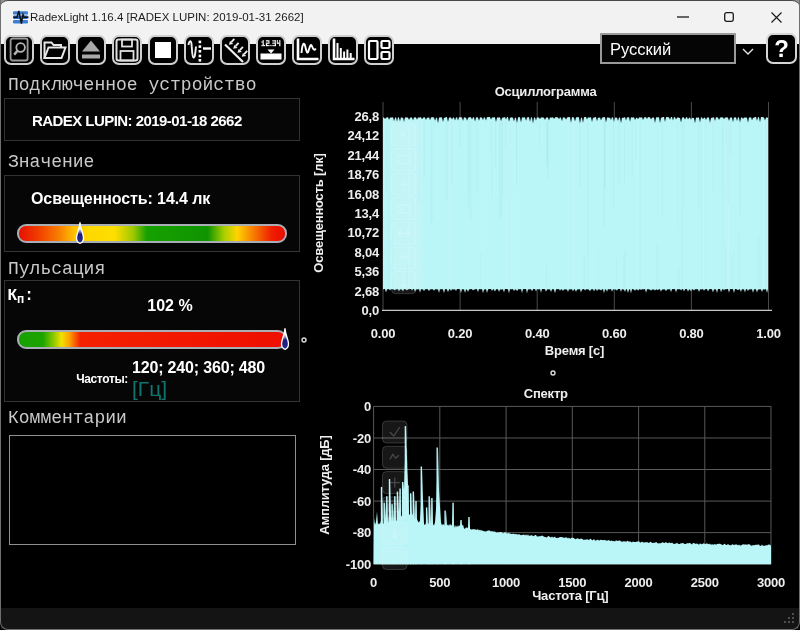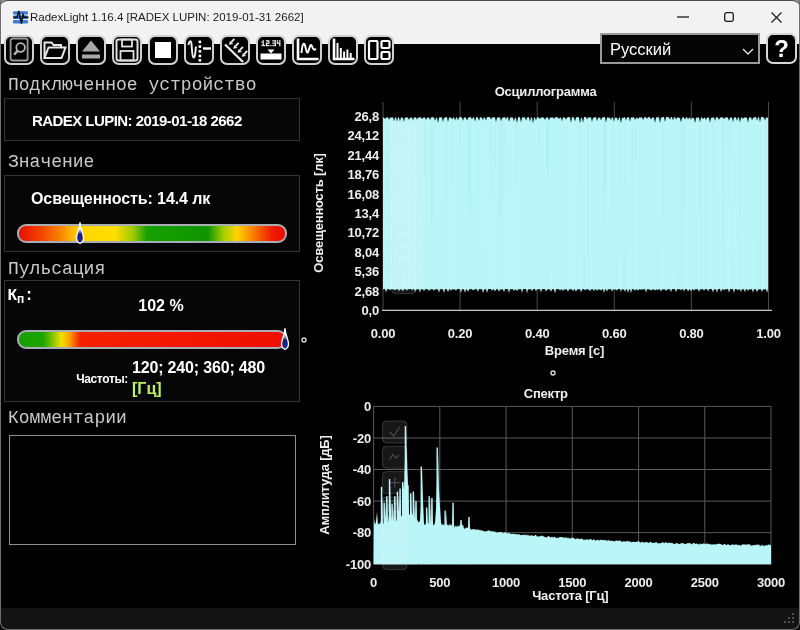--- a/index.html
+++ b/index.html
@@ -151,21 +151,21 @@
       </g>
     </svg>
   </div>
 <div style="position:absolute;top:34.5px;width:30px;height:30px;border:2px solid #cfcfcf;border-radius:7px;background:#000;box-sizing:border-box;left:364px;display:flex;align-items:center;justify-content:center;">
     <svg width="26" height="26" viewBox="0 0 26 26">
       <rect x="3" y="4" width="8.5" height="18" rx="1" fill="none" stroke="#fff" stroke-width="2.2"></rect>
       <rect x="15.5" y="4" width="8" height="7" rx="1" fill="none" stroke="#fff" stroke-width="2.2"></rect>
       <rect x="15.5" y="15" width="8" height="7" rx="1" fill="none" stroke="#fff" stroke-width="2.2"></rect>
     </svg>
   </div>
-<div class="abs" style="left:600px;top:33px;width:160px;height:31px;border:2px solid #9a9a9a;background:#050505;">
+<div class="abs" style="left:600px;top:33px;width:136px;height:31px;border:2px solid #9a9a9a;background:#050505;">
   <div class="abs" style="left:8px;top:4.5px;font-size:16.5px;color:#fff;">Русский</div>
   <svg class="abs" style="left:140px;top:12.5px" width="12" height="7" viewBox="0 0 12 7">
       <path d="M1,1 L6,6 L11,1" fill="none" stroke="#e8e8e8" stroke-width="1.3"></path>
     </svg>
 </div>
 <div class="abs" style="left:766px;top:33px;width:31px;height:31px;border:2px solid #d5d5d5;border-radius:7px;background:#000;text-align:center;">
   <div style="font-size:24px;line-height:27px;color:#fff;font-weight:bold;">?</div>
 </div>
 
 <div class="hd" style="top:76.3px;">Подключенное устройство</div>
@@ -183,38 +183,38 @@
         <stop offset="0.55" stop-color="#1b1a75"></stop>
         <stop offset="1" stop-color="#232e93"></stop>
       </linearGradient>
     </defs>
 <path d="M7,1.6 C7.35,8 10.5,12.6 10.5,16.8 C10.5,19.8 9.2,21.6 7,22.4 C4.8,21.6 3.5,19.8 3.5,16.8 C3.5,12.6 6.65,8 7,1.6 Z" fill="url(#dg1)" stroke="#ffffff" stroke-width="1.3" stroke-linejoin="round"></path>
   </svg>
 
 <div class="hd" style="top:259.9px;">Пульсация</div>
 <div class="bx" style="top:280px;height:122px;"></div>
 <div class="abs" style="left:7.5px;top:287.9px;font-size:16px;font-weight:bold;color:#fff;line-height:16px;font-family:Liberation Mono, monospace;">К<span style="font-size:12px;vertical-align:-3px;">п</span>:</div>
-<div class="abs" style="left:11px;top:297.5px;width:300px;text-align:center;font-size:16px;font-weight:bold;color:#fff;line-height:16px;">102 %</div>
+<div class="abs" style="left:20px;top:297.5px;width:300px;text-align:center;font-size:16px;font-weight:bold;color:#fff;line-height:16px;">102 %</div>
 <div class="abs" style="left:17px;top:330px;width:270px;height:19px;border:2px solid #a9aeb4;border-radius:9px;background:linear-gradient(to right,#17a000 0%,#1ca400 9%,#8cc800 13%,#f2e000 16%,#fca000 19%,#f52000 23%,#ee0f00 100%);"></div>
 <svg style="position:absolute;left:278px;top:326.5px" width="14" height="25" viewBox="0 0 14 25">
 <defs>
       <linearGradient id="dg2" x1="0" y1="0" x2="0" y2="1">
         <stop offset="0.30" stop-color="#e9edf8"></stop>
         <stop offset="0.55" stop-color="#1b1a75"></stop>
         <stop offset="1" stop-color="#232e93"></stop>
       </linearGradient>
     </defs>
 <path d="M7,1.6 C7.35,8 10.5,12.6 10.5,16.8 C10.5,19.8 9.2,21.6 7,22.4 C4.8,21.6 3.5,19.8 3.5,16.8 C3.5,12.6 6.65,8 7,1.6 Z" fill="url(#dg2)" stroke="#ffffff" stroke-width="1.3" stroke-linejoin="round"></path>
   </svg>
 <svg class="abs" style="left:300px;top:335.5px" width="8" height="8" viewBox="0 0 8 8">
     <circle cx="4" cy="4" r="2" fill="none" stroke="#d8d8d8" stroke-width="1.4"></circle>
   </svg>
 <div class="abs" style="left:28px;top:371px;width:100px;text-align:right;font-size:12px;font-weight:bold;letter-spacing:-0.35px;color:#fff;line-height:16px;">Частоты:</div>
 <div class="abs" style="left:132px;top:360.3px;font-size:16px;font-weight:bold;letter-spacing:-0.17px;color:#fff;line-height:16px;">120; 240; 360; 480</div>
-<div class="abs" style="left:132px;top:380.7px;font-size:16px;font-weight:bold;color:#bef264;line-height:16px;">[Гц]</div>
+<div class="abs" style="left:132px;top:380.7px;font-size:21px;font-weight:normal;color:#0f766e;line-height:16px;">[Гц]</div>
 
 <div class="hd" style="top:408.9px;">Комментарии</div>
 <div class="abs" style="left:9px;top:435px;width:287px;height:109.5px;border:1.5px solid #8f8f8f;background:#000;"></div>
 
 <svg class="abs" style="left:310px;top:75px" width="490" height="302" viewBox="0 0 490 302">
   <text x="235.6" y="20.5" text-anchor="middle">Осциллограмма</text>
   <text x="13" y="138" text-anchor="middle" transform="rotate(-90 13 138)">Освещенность [лк]</text>
   <line x1="73.0" y1="27" x2="73.0" y2="235.4" stroke="#4a4a4a" stroke-width="1"></line>
 <line x1="150.1" y1="27" x2="150.1" y2="235.4" stroke="#4a4a4a" stroke-width="1"></line>
 <line x1="227.2" y1="27" x2="227.2" y2="235.4" stroke="#4a4a4a" stroke-width="1"></line>

